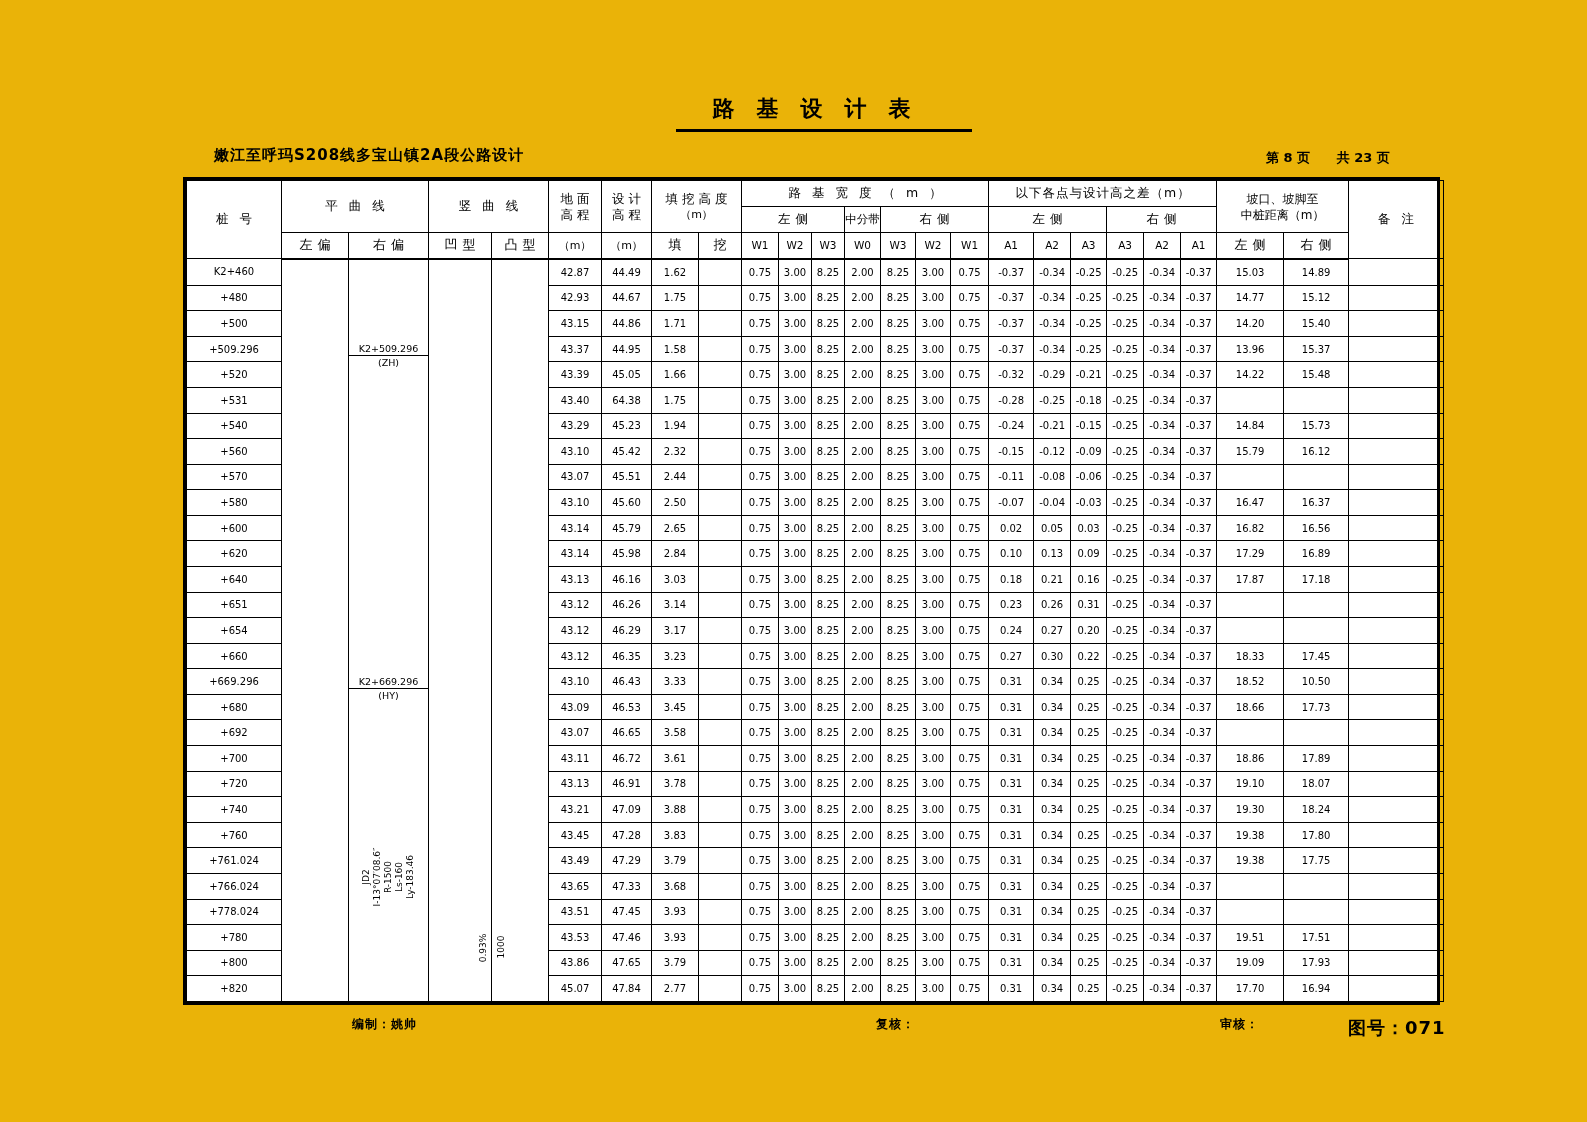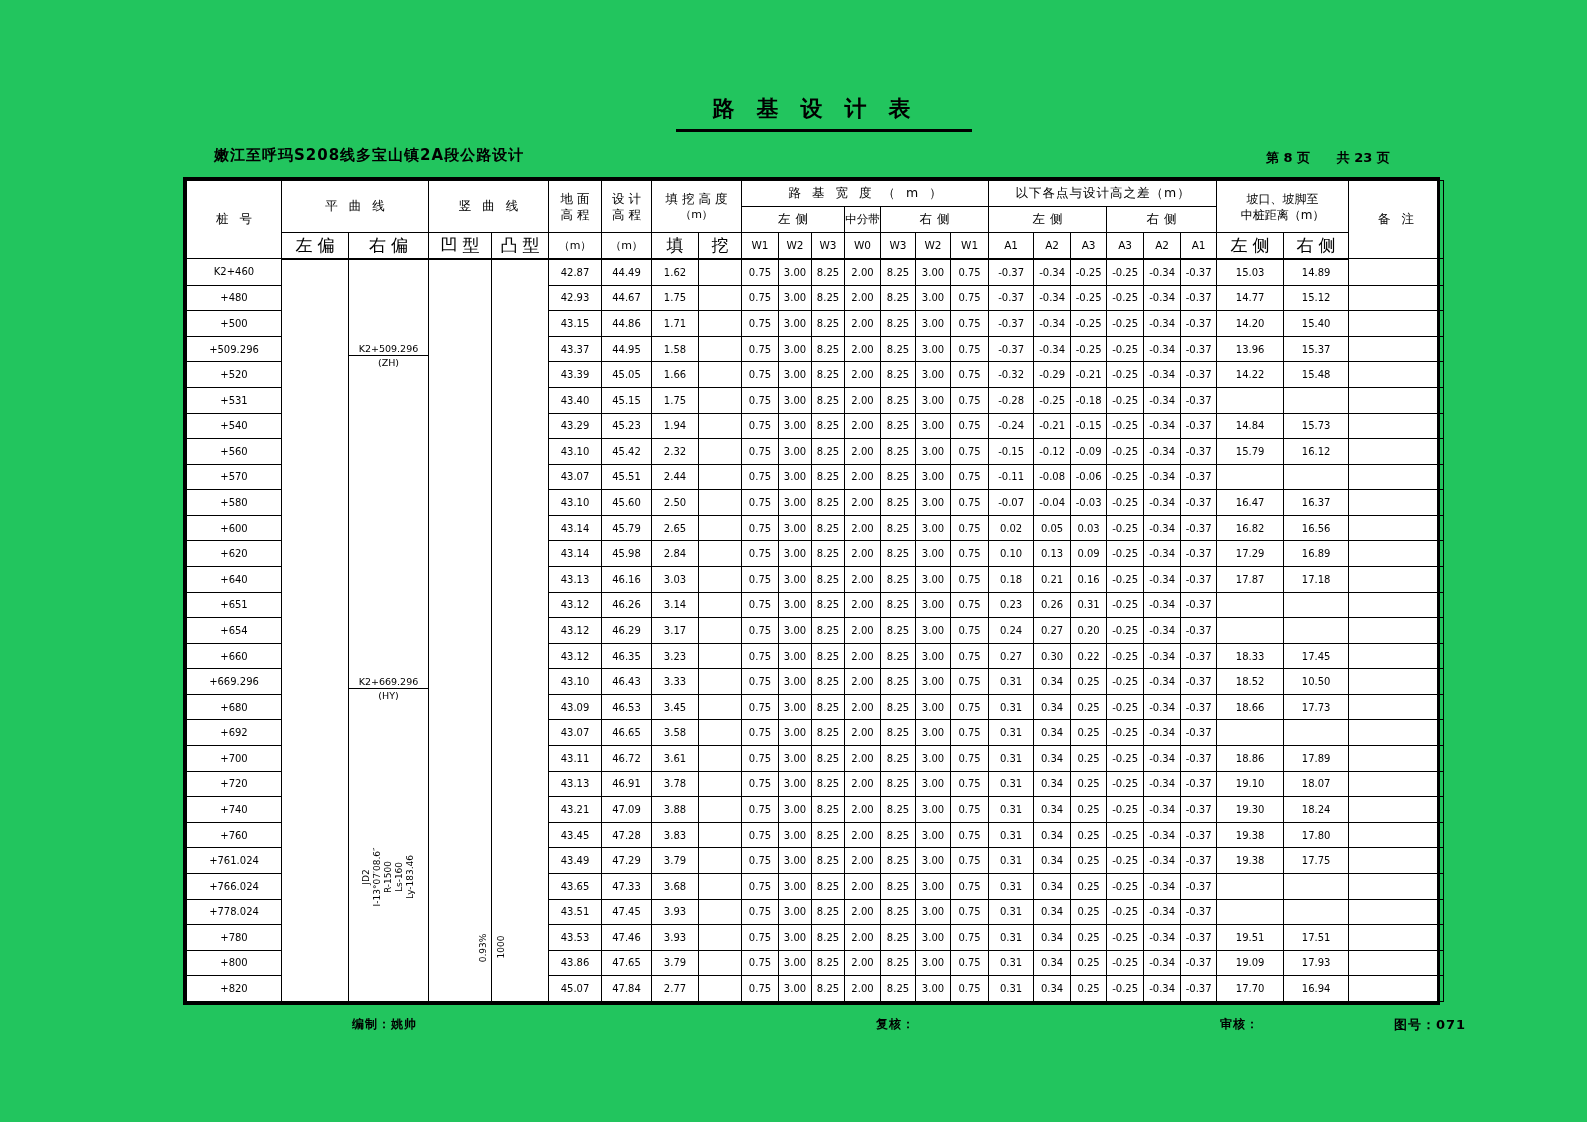--- a/index.html
+++ b/index.html
@@ -1,17 +1,17 @@
 <!DOCTYPE html>
 <html><head>
 <meta charset="utf-8">
 <style>
   html,body{margin:0;padding:0;background:#e8e8e8;}
   .page{
-    position:relative;width:1587px;height:1122px;background:#22c55e;
+    position:relative;width:1587px;height:1122px;background:#eab308;
     font-family:"DejaVu Sans", sans-serif;color:#000;overflow:hidden;
   }
   
   .doc-title{
     position:absolute;top:94px;left:183px;width:1257px;text-align:center;
     font-size:22px;font-weight:bold;letter-spacing:22px;text-indent:22px;
   }
   .title-underline{position:absolute;top:129px;left:676px;width:296px;height:3px;background:#000;}
   .subtitle{position:absolute;top:146px;left:214px;font-size:15px;font-weight:bold;letter-spacing:1px;}
   .page-info{position:absolute;top:149px;left:1266px;font-size:13px;font-weight:bold;}
@@ -23,21 +23,21 @@
     border:3px solid #000;box-sizing:border-box;background:#fff;
   }
   table{width:100%;height:100%;border-collapse:collapse;table-layout:fixed;}
   th,td{border:1px solid #000;padding:0;margin:0;text-align:center;vertical-align:middle;overflow:hidden;}
   thead tr{height:26px;}
   thead th{font-weight:normal;}
   thead tr:last-child th{border-bottom-width:2px;}
   .h-cn{font-size:12.5px;letter-spacing:5px;text-indent:5px;}
   .h-wide{letter-spacing:11px;text-indent:11px;}
   .h-diff{font-size:12.5px;letter-spacing:1px;text-indent:1px;}
-  .h-sm{font-size:17px;letter-spacing:5px;text-indent:5px;}
+  .h-sm{font-size:13px;letter-spacing:5px;text-indent:5px;}
   .h-md{font-size:11.5px;}
   .h-unit{font-size:11px;letter-spacing:0;text-indent:0;}
   .h-wa{font-size:10.5px;text-align:center;}
   .two-line{font-size:12.5px;}
   .two-line div{line-height:16px;letter-spacing:4px;text-indent:4px;}
   .two-line .h-unit{letter-spacing:0;text-indent:0;}
   .two-line .tight{letter-spacing:0;text-indent:0;font-size:12px;}
   tbody td.num{font-size:10px;}
   td.curve-cell{position:relative;overflow:visible;padding:8px;}
   
@@ -47,21 +47,21 @@
   
   .rot-note{
     position:absolute;transform:translate(-50%,-50%) rotate(-90deg);
     font-size:9px;line-height:11px;white-space:nowrap;text-align:center;
   }
   
   .footer-item{position:absolute;top:1016px;font-size:12px;font-weight:bold;letter-spacing:1px;}
   .f-prepared{left:352px;}
   .f-checked{left:876px;}
   .f-reviewed{left:1220px;}
-  .f-drawno{left:1394px;font-size:13px;}
+  .f-drawno{left:1348px;font-size:18px;}
 </style>
 </head>
 <body>
 
 <div class="page">
 
   <div class="doc-title">路基设计表</div>
   <div class="title-underline"></div>
   <div class="subtitle">嫩江至呼玛S208线多宝山镇2A段公路设计</div>
   <div class="page-info">
@@ -296,21 +296,21 @@
             <td class="num">-0.25</td>
             <td class="num">-0.34</td>
             <td class="num">-0.37</td>
             <td class="num">14.22</td>
             <td class="num">15.48</td>
             <td class="num"></td>
           </tr>
           <tr>
             <td class="num">+531</td>
             <td class="num">43.40</td>
-            <td class="num">45.15</td>
+            <td class="num">64.38</td>
             <td class="num">1.75</td>
             <td class="num"></td>
             <td class="num">0.75</td>
             <td class="num">3.00</td>
             <td class="num">8.25</td>
             <td class="num">2.00</td>
             <td class="num">8.25</td>
             <td class="num">3.00</td>
             <td class="num">0.75</td>
             <td class="num">-0.28</td>

